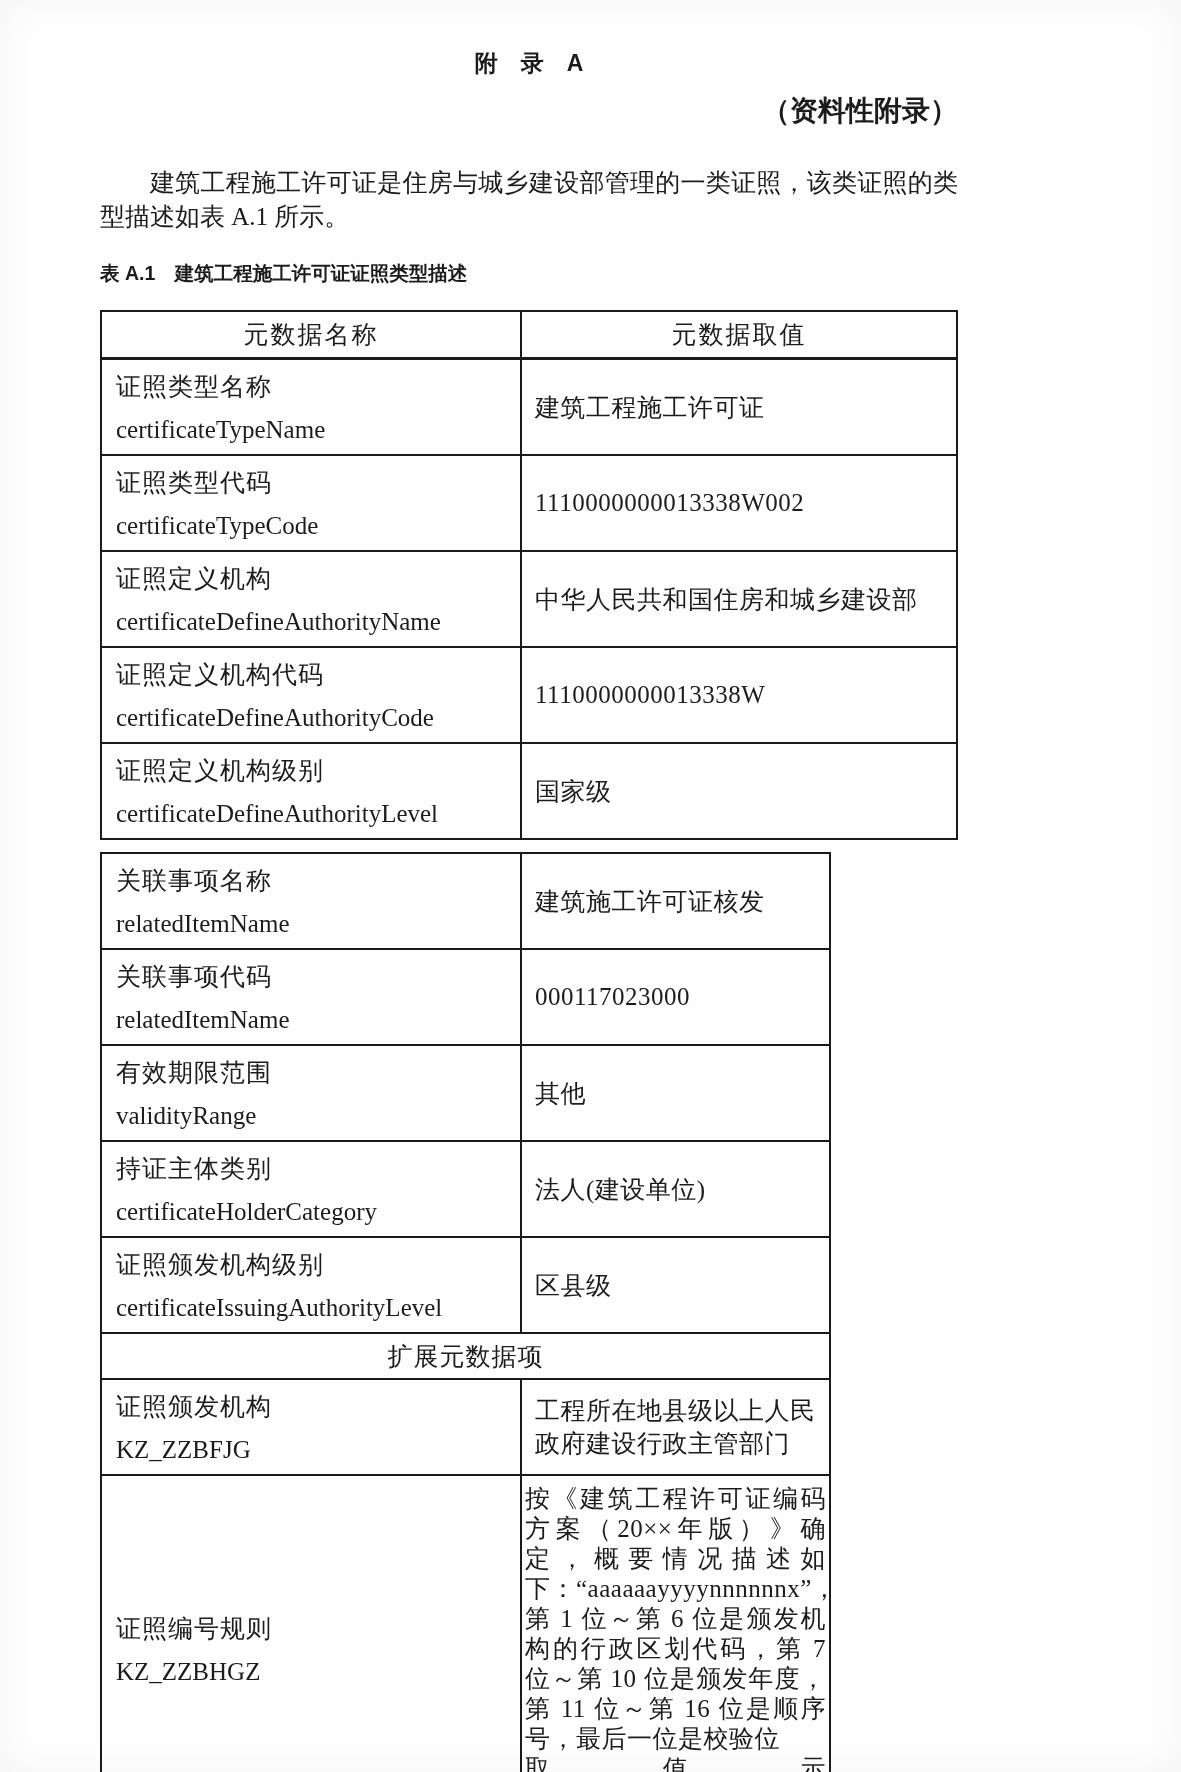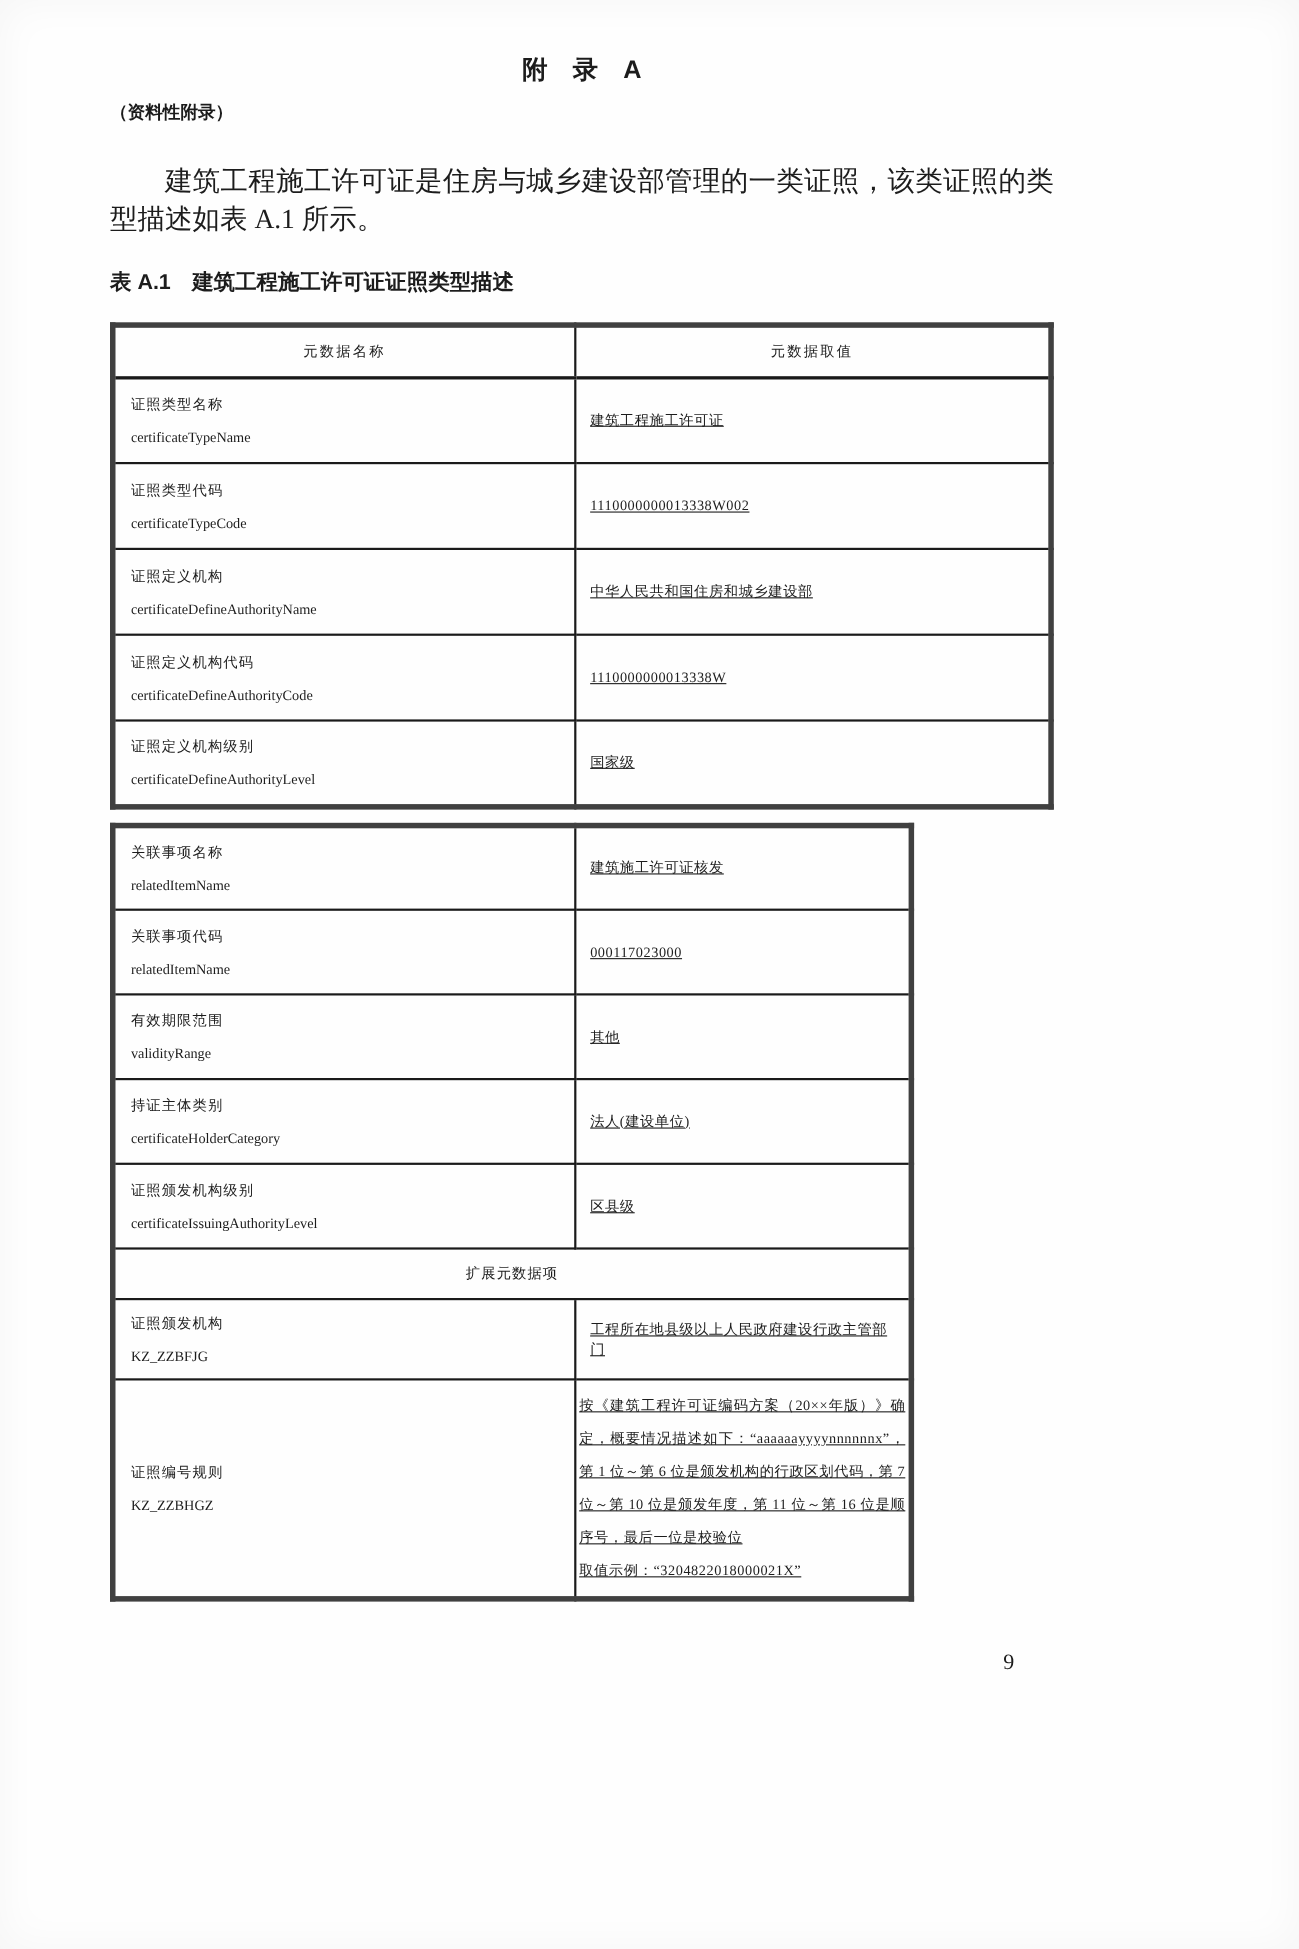--- a/index.html
+++ b/index.html
@@ -34,24 +34,24 @@
   }
   .appendix-title {
     margin-top: 48px;
     text-align: center;
     font-family: "Liberation Sans", "DejaVu Sans", sans-serif;
     font-weight: 700;
     font-size: 23px;
   }
   .appendix-note {
     margin-top: 13px;
-    text-align: left;
+    text-align: right;
     font-family: Liberation Sans, sans-serif;
     font-weight: 700;
-    font-size: 16px;
+    font-size: 28px;
   }
   .appendix-heading {
     margin-top: 13px;
     text-align: center;
     font-family: "Liberation Sans", "DejaVu Sans", sans-serif;
     font-weight: 700;
     font-size: 20px;
   }
   .intro {
     margin-top: 36px;
@@ -62,22 +62,22 @@
   }
   .table-caption {
     margin-top: 26px;
     font-family: "Liberation Sans", "DejaVu Sans", sans-serif;
     font-weight: 700;
     font-size: 19.5px;
   }
   table.meta-table {
     border-collapse: collapse;
     table-layout: fixed;
-    font-size: 13px;
-    border: 5px solid #404040;
+    font-size: 25px;
+    border: 1px solid #404040;
   }
   table.part1 { margin-top: 23px; width: 858px; }
   table.part2 { margin-top: 12px; width: 731px; }
   .meta-table th, .meta-table td {
     border: 2px solid #1a1a1a;
     vertical-align: middle;
   }
   .meta-table col.c1 { width: 420px; }
   .meta-table tr.head-row th {
     height: 48px;
@@ -94,21 +94,20 @@
     height: 46px;
     text-align: center;
     letter-spacing: 1px;
   }
   .name-cell { padding: 10px 14px; }
   .name-cell .cn { letter-spacing: 1px; }
   .name-cell .en { margin-top: 13px; }
   .value-cell {
     padding: 6px 13px;
     letter-spacing: 0.5px;
-    text-decoration: underline;
   }
   .value-cell.multiline {
     white-space: pre-line;
     line-height: 30px;
     padding: 8px 3px;
     text-align: justify;
   }
   .page-number {
     margin-top: 44px;
     text-align: right;

